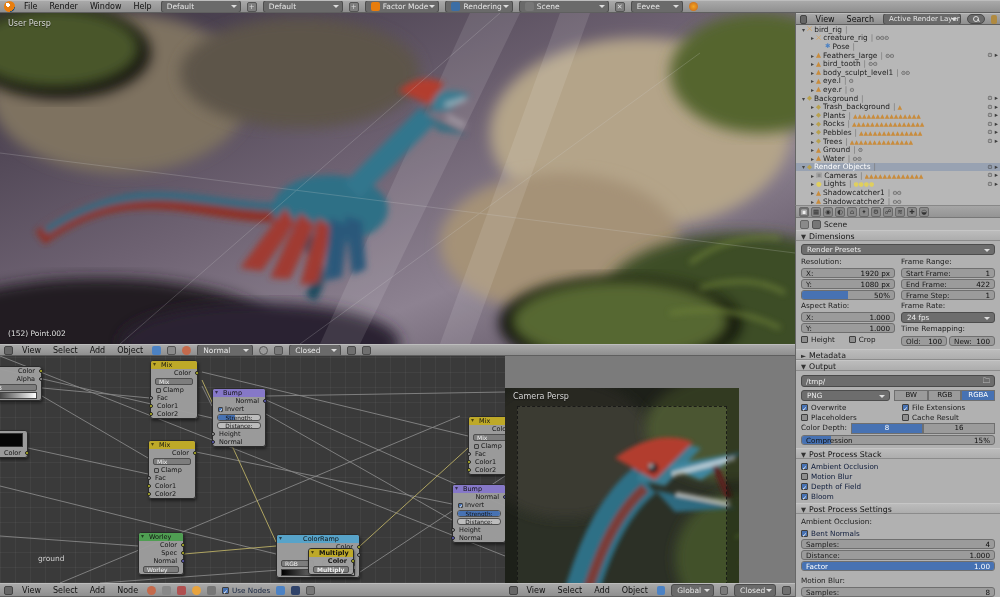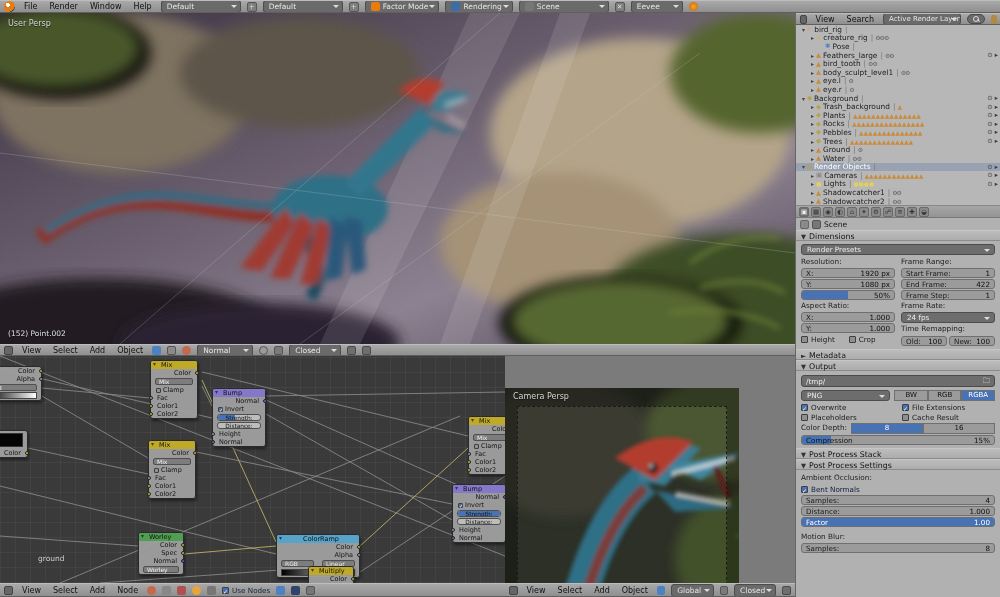--- a/index.html
+++ b/index.html
@@ -320,21 +320,21 @@
           <div class="nrow r">Normal<span class="dot rr" style="background: rgb(99, 99, 199);"></span></div>
           <div class="nrow ncb">
             <span class="cbx on">✓</span>
             <span>Invert</span>
           </div>
           <div class="nslider"><i style="width: 100%;"></i><span>Strength: 1.000</span></div>
           <div class="nslider"><i style="width: 0%;"></i><span>Distance: 0.100</span></div>
           <div class="nrow">Height<span class="dot l" style="background: rgb(160, 160, 160);"></span></div>
           <div class="nrow">Normal<span class="dot l" style="background: rgb(99, 99, 199);"></span></div>
         </div>
-        <div class="node" style="left: 308px; top: 210px; width: 46px;">
+        <div class="node" style="left: 308px; top: 192px; width: 46px; font-weight: bold;">
           <div class="nhdr nh-yellow">Multiply</div>
           <div class="nrow r">Color<span class="dot rr" style="background: rgb(199, 199, 41);"></span></div>
           <div class="ndd">Multiply</div>
         </div>
       </div>
     <span class="backdrop-label" style="left:38px;top:198px;">ground</span>
   </div>
 
   <div class="hstrip" style="left:0;top:583px;width:505px;height:14px;">
     <span class="icon-sq" style="background:#666;border:1px solid #444;"></span>
@@ -774,20 +774,38 @@
           </div>
           <div class="pslider">
             <i style="width: 15%;"></i>
             <div class="txt">
               <span>Compression</span>
               <span>15%</span>
             </div>
           </div>
         </div>
         <div class="phdr"><span class="arr">▼</span><span>Post Process Stack</span></div>
+        <div class="pbody">
+          <label class="pcheck onlbl">
+            <span class="cbx on">✓</span>
+            <span>Ambient Occlusion</span>
+          </label>
+          <label class="pcheck onlbl">
+            <span class="cbx"></span>
+            <span>Motion Blur</span>
+          </label>
+          <label class="pcheck onlbl">
+            <span class="cbx on">✓</span>
+            <span>Depth of Field</span>
+          </label>
+          <label class="pcheck onlbl">
+            <span class="cbx on">✓</span>
+            <span>Bloom</span>
+          </label>
+        </div>
         <div class="phdr"><span class="arr">▼</span><span>Post Process Settings</span></div>
         <div class="pbody">
           <div class="pheading">Ambient Occlusion:</div>
           <label class="pcheck onlbl">
             <span class="cbx on">✓</span>
             <span>Bent Normals</span>
           </label>
           <div class="pfield">
             <span class="lab">Samples:</span>
             <span class="val">4</span>

